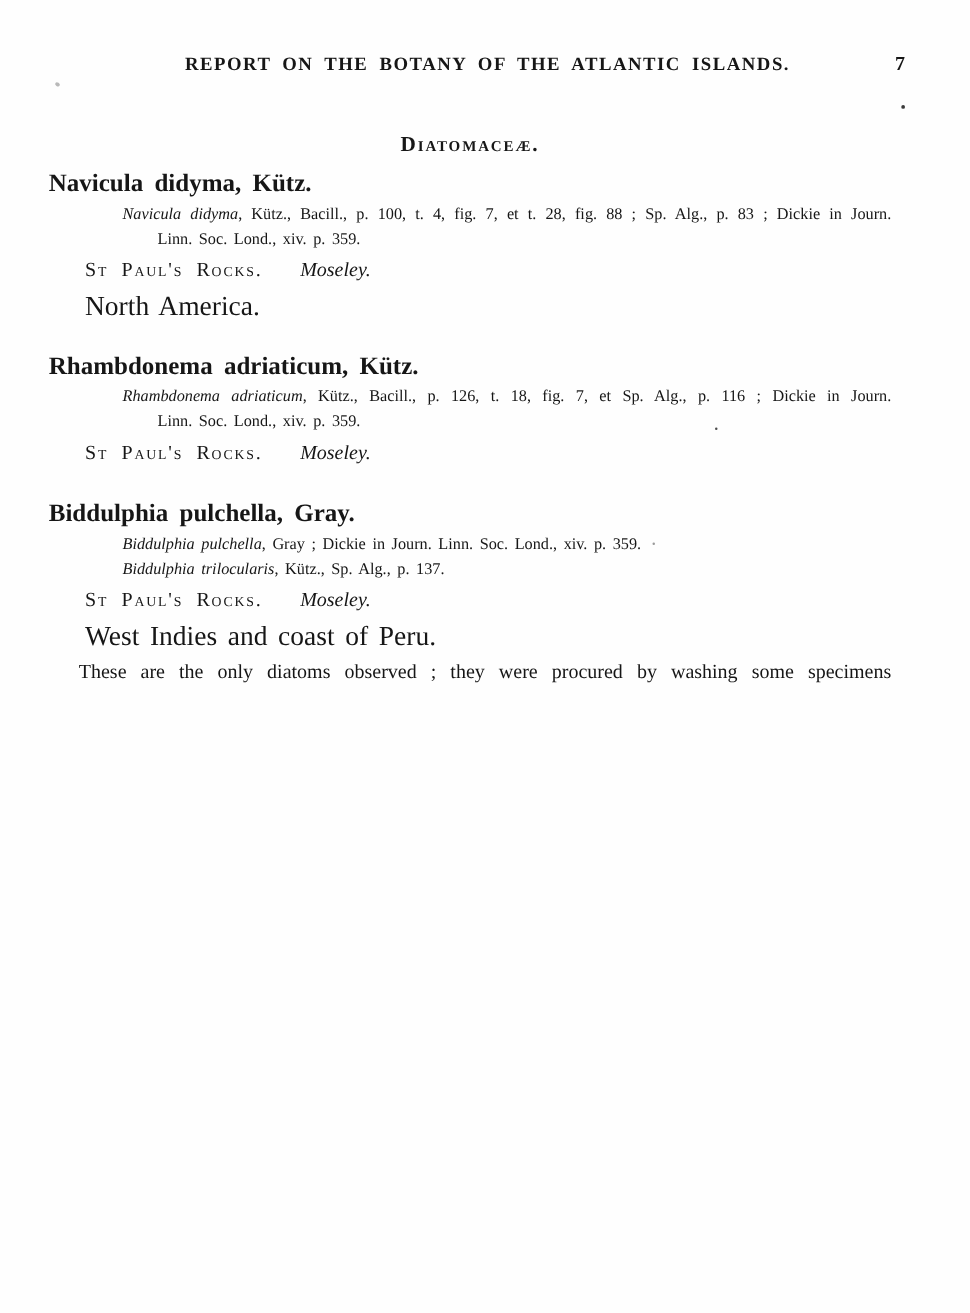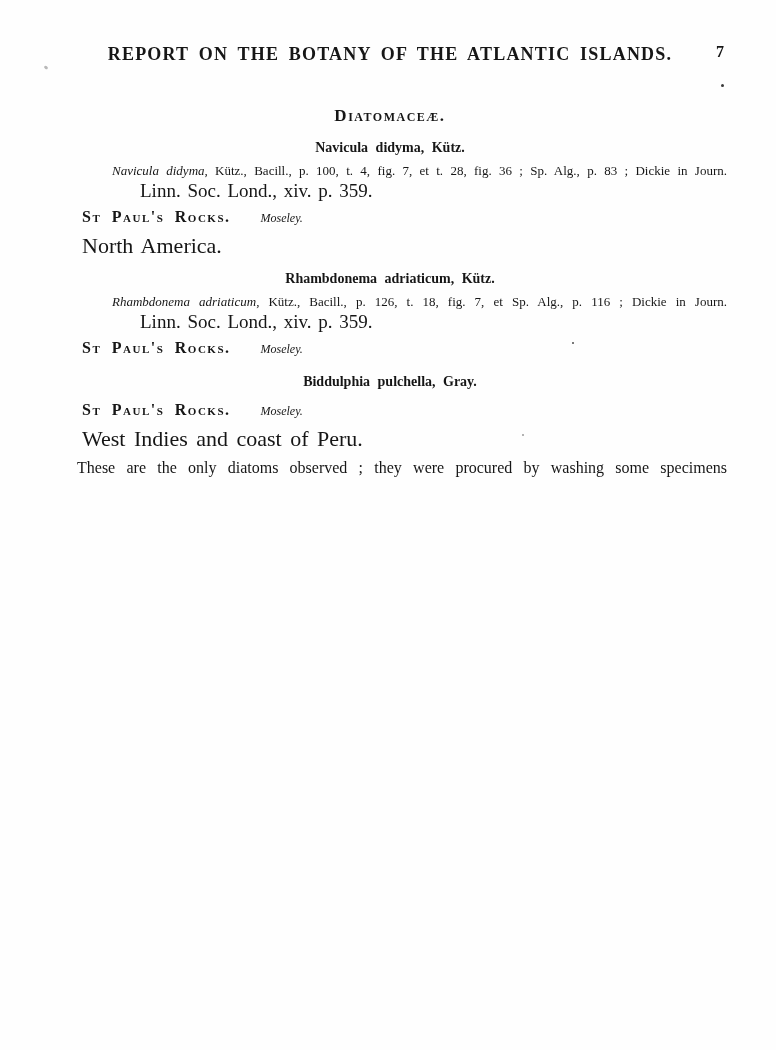--- a/index.html
+++ b/index.html
@@ -16,96 +16,94 @@
     overflow: hidden;
   }
 
   
   .running-head {
     position: absolute;
     top: 44px;
     left: 53px;
     right: 49px;
     text-align: center;
-    font-size: 18px;
+    font-size: 15px;
     font-weight: bold;
     letter-spacing: 1.2px;
     word-spacing: 4px;
     white-space: nowrap;
   }
   .page-number {
     position: absolute;
     top: 43px;
     right: 52px;
     font-size: 16px;
     font-weight: bold;
     letter-spacing: 0;
   }
 
   
   .content {
     position: absolute;
     top: 106px;
-    left: 53px;
+    left: 39px;
     width: 674px;
   }
   .section-heading {
     text-align: center;
     font-variant: small-caps;
     font-weight: bold;
     font-size: 17px;
     letter-spacing: 1.5px;
     line-height: 20px;
   }
 
-  .entry { margin-top: 8px; }
+  .entry { margin-top: 24px; }
   .entry.first { margin-top: 9px; }
 
   .species-name {
-    font-size: 14px;
+    font-size: 20px;
     font-weight: bold;
     word-spacing: 4px;
     line-height: 25px;
-    text-align: center;
   }
 
   .synonymy { margin-left: 59px; margin-top: 1px; }
   .syn-line {
     font-size: 13px;
     line-height: 20px;
     word-spacing: 2px;
   }
   .syn-justify {
     text-align: justify;
     text-align-last: justify;
   }
   .syn-carry {
-    font-size: 19px;
+    font-size: 13px;
     line-height: 20px;
     word-spacing: 2px;
     margin-left: 28px;
   }
   .syn-line i, .syn-carry i { font-style: italic; }
 
   .locality-line {
     margin-left: 29px;
     margin-top: 4px;
     line-height: 24px;
     font-size: 16px;
   }
   .locality {
     font-variant: small-caps;
     letter-spacing: 1.5px;
     word-spacing: 5px;
-    font-weight: bold;
   }
   .collector {
     font-style: italic;
     margin-left: 30px;
-    font-size: 12px;
+    font-size: 16px;
   }
 
   .distribution {
     margin-left: 29px;
     margin-top: 3px;
     font-size: 22px;
     line-height: 25px;
     word-spacing: 3px;
   }
 
@@ -140,38 +138,42 @@
   <div class="running-head">REPORT ON THE BOTANY OF THE ATLANTIC ISLANDS.</div>
   <div class="page-number">7</div>
 
   <div class="content">
 
     <div class="section-heading">Diatomaceæ.</div>
 
     <section class="entry first">
       <h3 class="species-name">Navicula didyma, Kütz.</h3>
       <div class="synonymy">
-        <p class="syn-line syn-justify"><i>Navicula didyma</i><span>, Kütz., Bacill., p. 100, t. 4, fig. 7, et t. 28, fig. 36 ; Sp. Alg., p. 83 ; Dickie in Journ.</span></p>
+        <p class="syn-line syn-justify"><i>Navicula didyma</i><span>, Kütz., Bacill., p. 100, t. 4, fig. 7, et t. 28, fig. 88 ; Sp. Alg., p. 83 ; Dickie in Journ.</span></p>
         <p class="syn-carry">Linn. Soc. Lond., xiv. p. 359.</p>
       </div>
       <p class="locality-line"><span class="locality">St Paul's Rocks.</span><span class="collector">Moseley.</span></p>
       <p class="distribution">North America.</p>
     </section>
 
     <section class="entry">
       <h3 class="species-name">Rhambdonema adriaticum, Kütz.</h3>
       <div class="synonymy">
         <p class="syn-line syn-justify"><i>Rhambdonema adriaticum</i><span>, Kütz., Bacill., p. 126, t. 18, fig. 7, et Sp. Alg., p. 116 ; Dickie in Journ.</span></p>
         <p class="syn-carry">Linn. Soc. Lond., xiv. p. 359.</p>
       </div>
       <p class="locality-line"><span class="locality">St Paul's Rocks.</span><span class="collector">Moseley.</span></p>
     </section>
 
     <section class="entry">
       <h3 class="species-name">Biddulphia pulchella, Gray.</h3>
+      <div class="synonymy">
+        <p class="syn-line"><i>Biddulphia pulchella</i><span>, Gray ; Dickie in Journ. Linn. Soc. Lond., xiv. p. 359.</span></p>
+        <p class="syn-line"><i>Biddulphia trilocularis</i><span>, Kütz., Sp. Alg., p. 137.</span></p>
+      </div>
       <p class="locality-line"><span class="locality">St Paul's Rocks.</span><span class="collector">Moseley.</span></p>
       <p class="distribution">West Indies and coast of Peru.</p>
     </section>
 
     <p class="closing">
       <span class="closing-line1">These are the only diatoms observed ; they were procured by washing some specimens</span>
     </p>
 
   </div>
 

